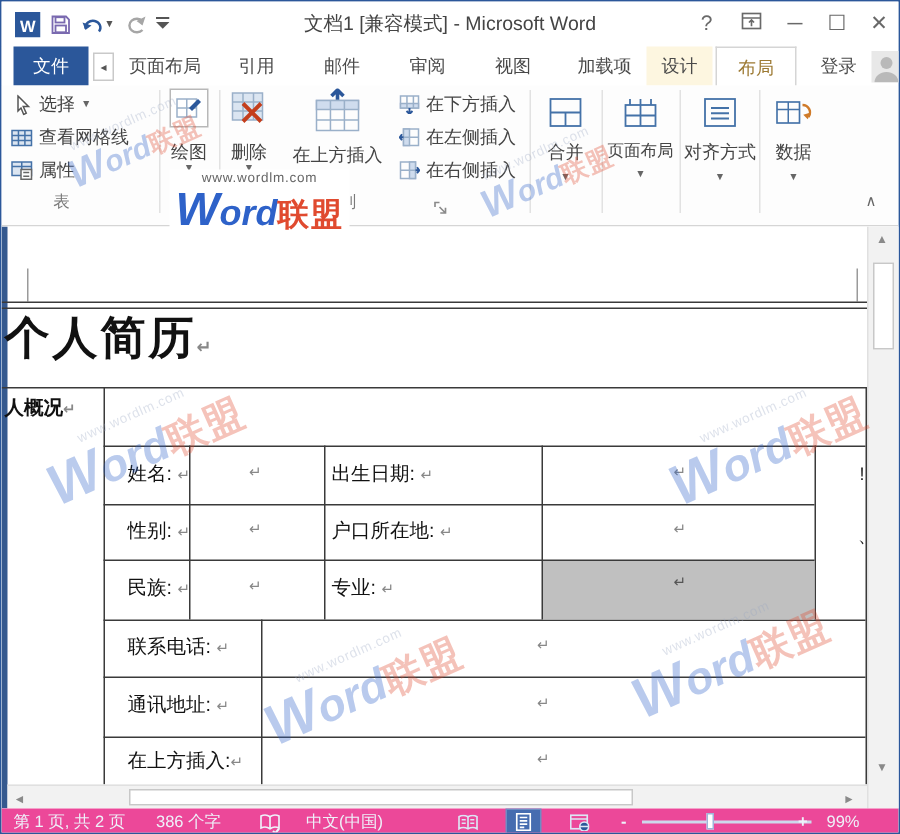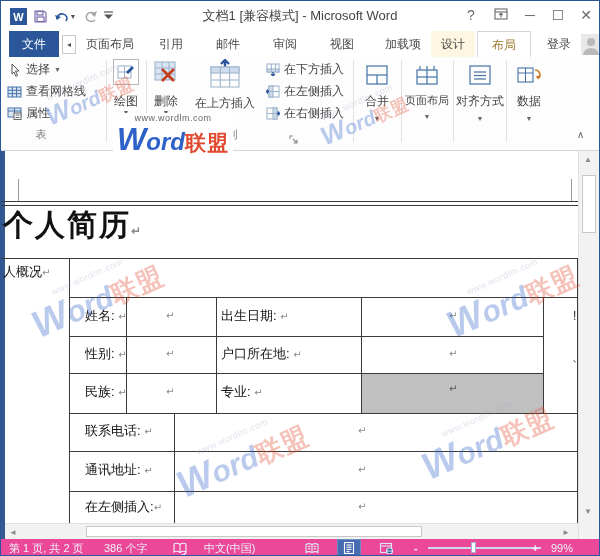--- a/index.html
+++ b/index.html
@@ -42,21 +42,21 @@
   .wm-ghost .wurl { color:#9aa7c2; }
 
   
   #docarea { position:absolute; left:0; top:150px; width:600px; height:388px; background:#fff; overflow:hidden; }
   #leftedge { position:absolute; left:0; top:0; width:4px; height:388px; background:#35598f; }
   .hl { position:absolute; height:1px; background:#3a3a3a; }
   .vl { position:absolute; width:1px; background:#3a3a3a; }
   .cropmark { position:absolute; width:1px; height:22px; background:#9a9a9a; }
   #doc-heading { position:absolute; left:2px; top:54px; font-size:30px; font-weight:bold; color:#111; letter-spacing:2px; }
   .ctext { position:absolute; font-size:13px; color:#111; white-space:nowrap; }
-  .bold { font-weight:normal; }
+  .bold { font-weight:bold; }
   .pcr { color:#888; font-size:10px; }
   .pabs { position:absolute; font-size:10px; color:#888; }
   #graycell { position:absolute; left:361px; top:223px; width:181px; height:39px; background:#c0c0c0; }
   .clipfrag { position:absolute; font-size:12px; color:#222; width:4px; overflow:hidden; }
 
   
   #vscroll { position:absolute; left:577px; top:0; width:21px; height:388px; background:#f2f2f2; border-left:1px solid #e0e0e0; }
   #hscroll { position:absolute; left:4px; top:372px; width:573px; height:16px; background:#f2f2f2; border-top:1px solid #e0e0e0; }
   .sarrow { position:absolute; color:#8a8a8a; font-size:8px; text-align:center; }
   .sthumb { position:absolute; background:#fff; border:1px solid #c8c8c8; }
@@ -377,21 +377,21 @@
     <div class="ctext" style="left:84px;top:232px;"><span>民族:</span> <span class="pcr">↵</span></div>
     <div class="pabs" style="left:165px;top:235px;">↵</div>
     <div class="ctext" style="left:220px;top:232px;"><span>专业:</span> <span class="pcr">↵</span></div>
 
     <div class="ctext" style="left:84px;top:271px;"><span>联系电话:</span> <span class="pcr">↵</span></div>
     <div class="pabs" style="left:357px;top:274px;">↵</div>
 
     <div class="ctext" style="left:84px;top:310px;"><span>通讯地址:</span> <span class="pcr">↵</span></div>
     <div class="pabs" style="left:357px;top:313px;">↵</div>
 
-    <div class="ctext" style="left:84px;top:347px;"><span>在左侧插入:</span><span class="pcr">↵</span></div>
+    <div class="ctext" style="left:84px;top:347px;"><span>在上方插入:</span><span class="pcr">↵</span></div>
     <div class="pabs" style="left:357px;top:350px;">↵</div>
 
     <div class="clipfrag" style="left:572px;top:158px;">!</div>
     <div class="clipfrag" style="left:571px;top:198px;">、</div>
 
     <div class="wm wm-ghost" style="left:25px;top:120px;">
       <div class="wurl">www.wordlm.com</div>
       <div><span class="wword" style="font-size:30px;"><span class="bigW" style="font-size:38px;">W</span>ord</span><span class="wsuf" style="font-size:26px;">联盟</span></div>
     </div>
     <div class="wm wm-ghost" style="left:440px;top:120px;">

